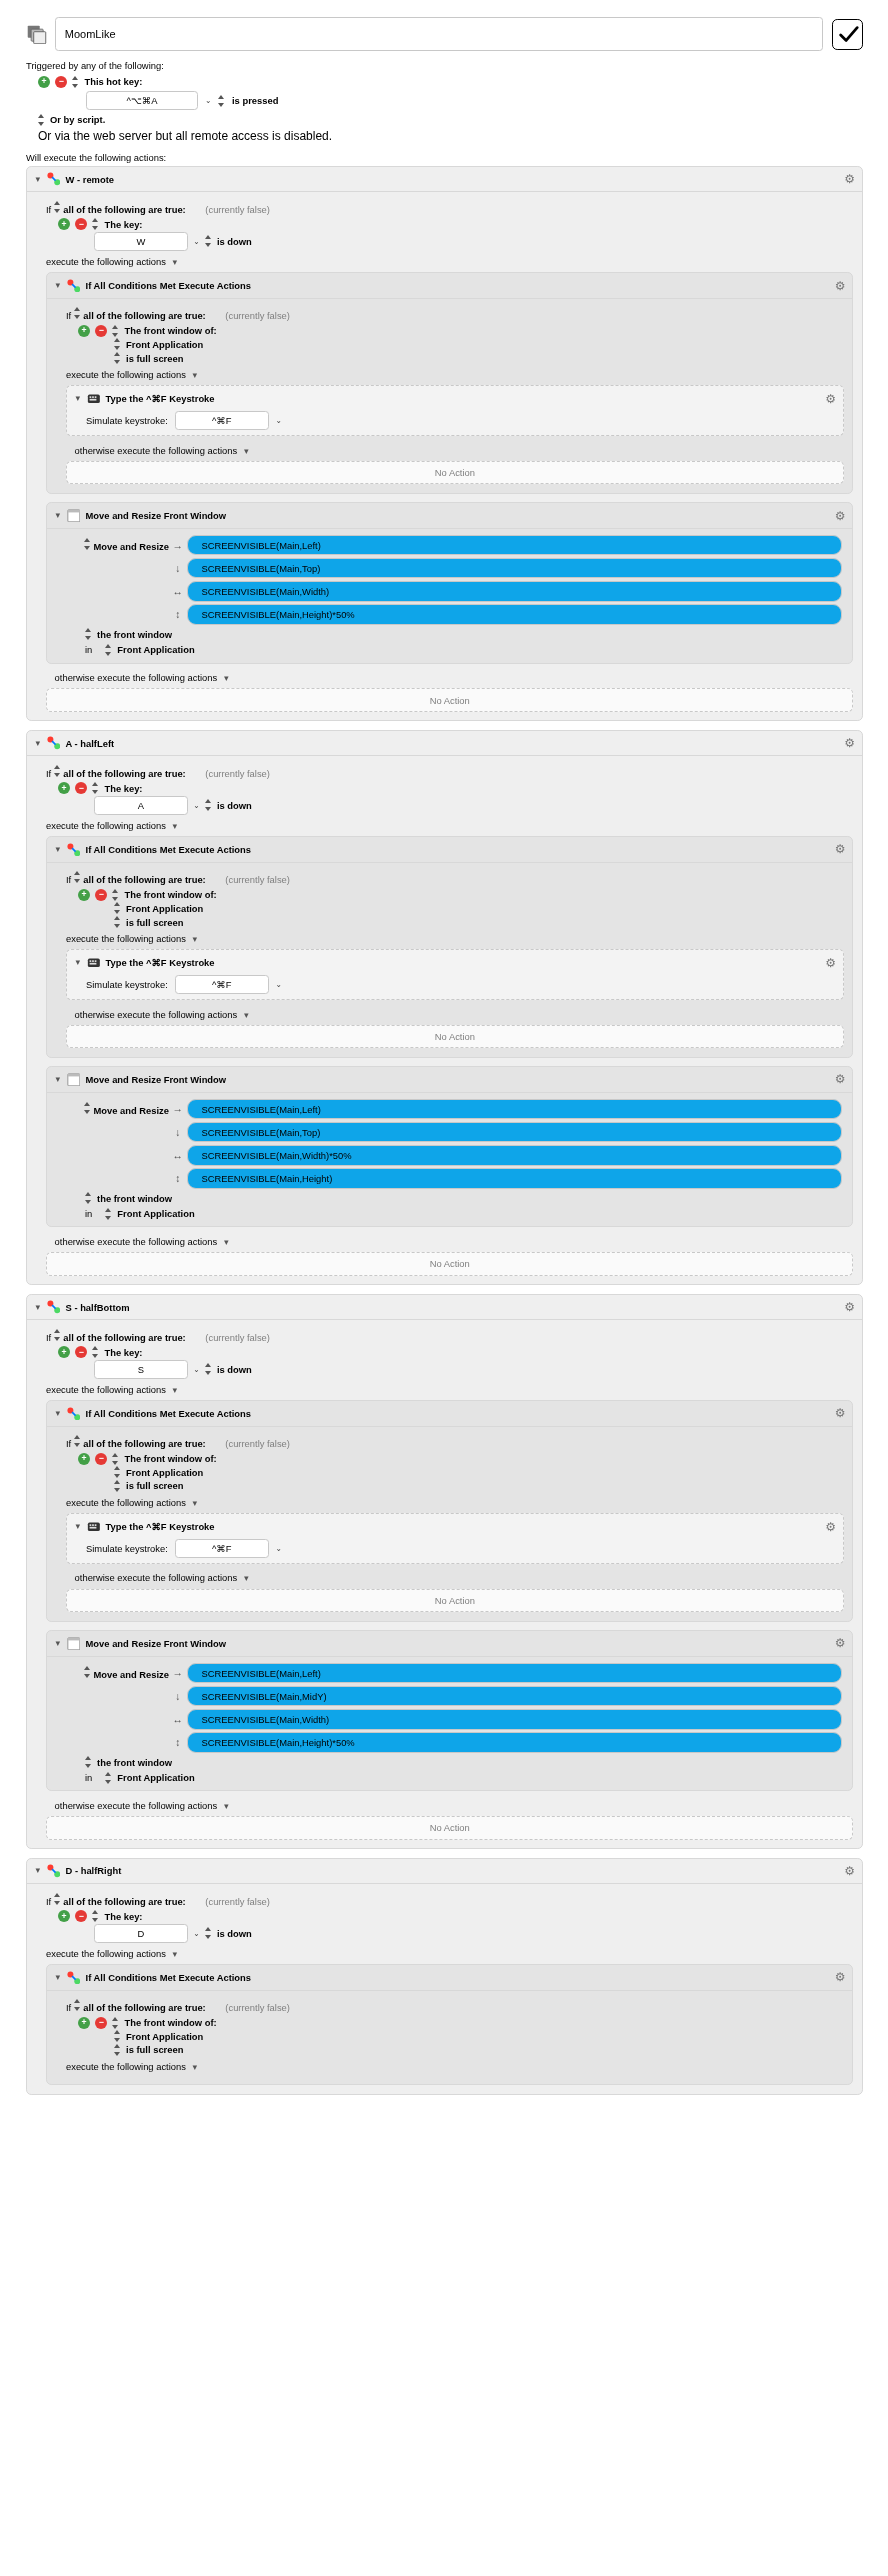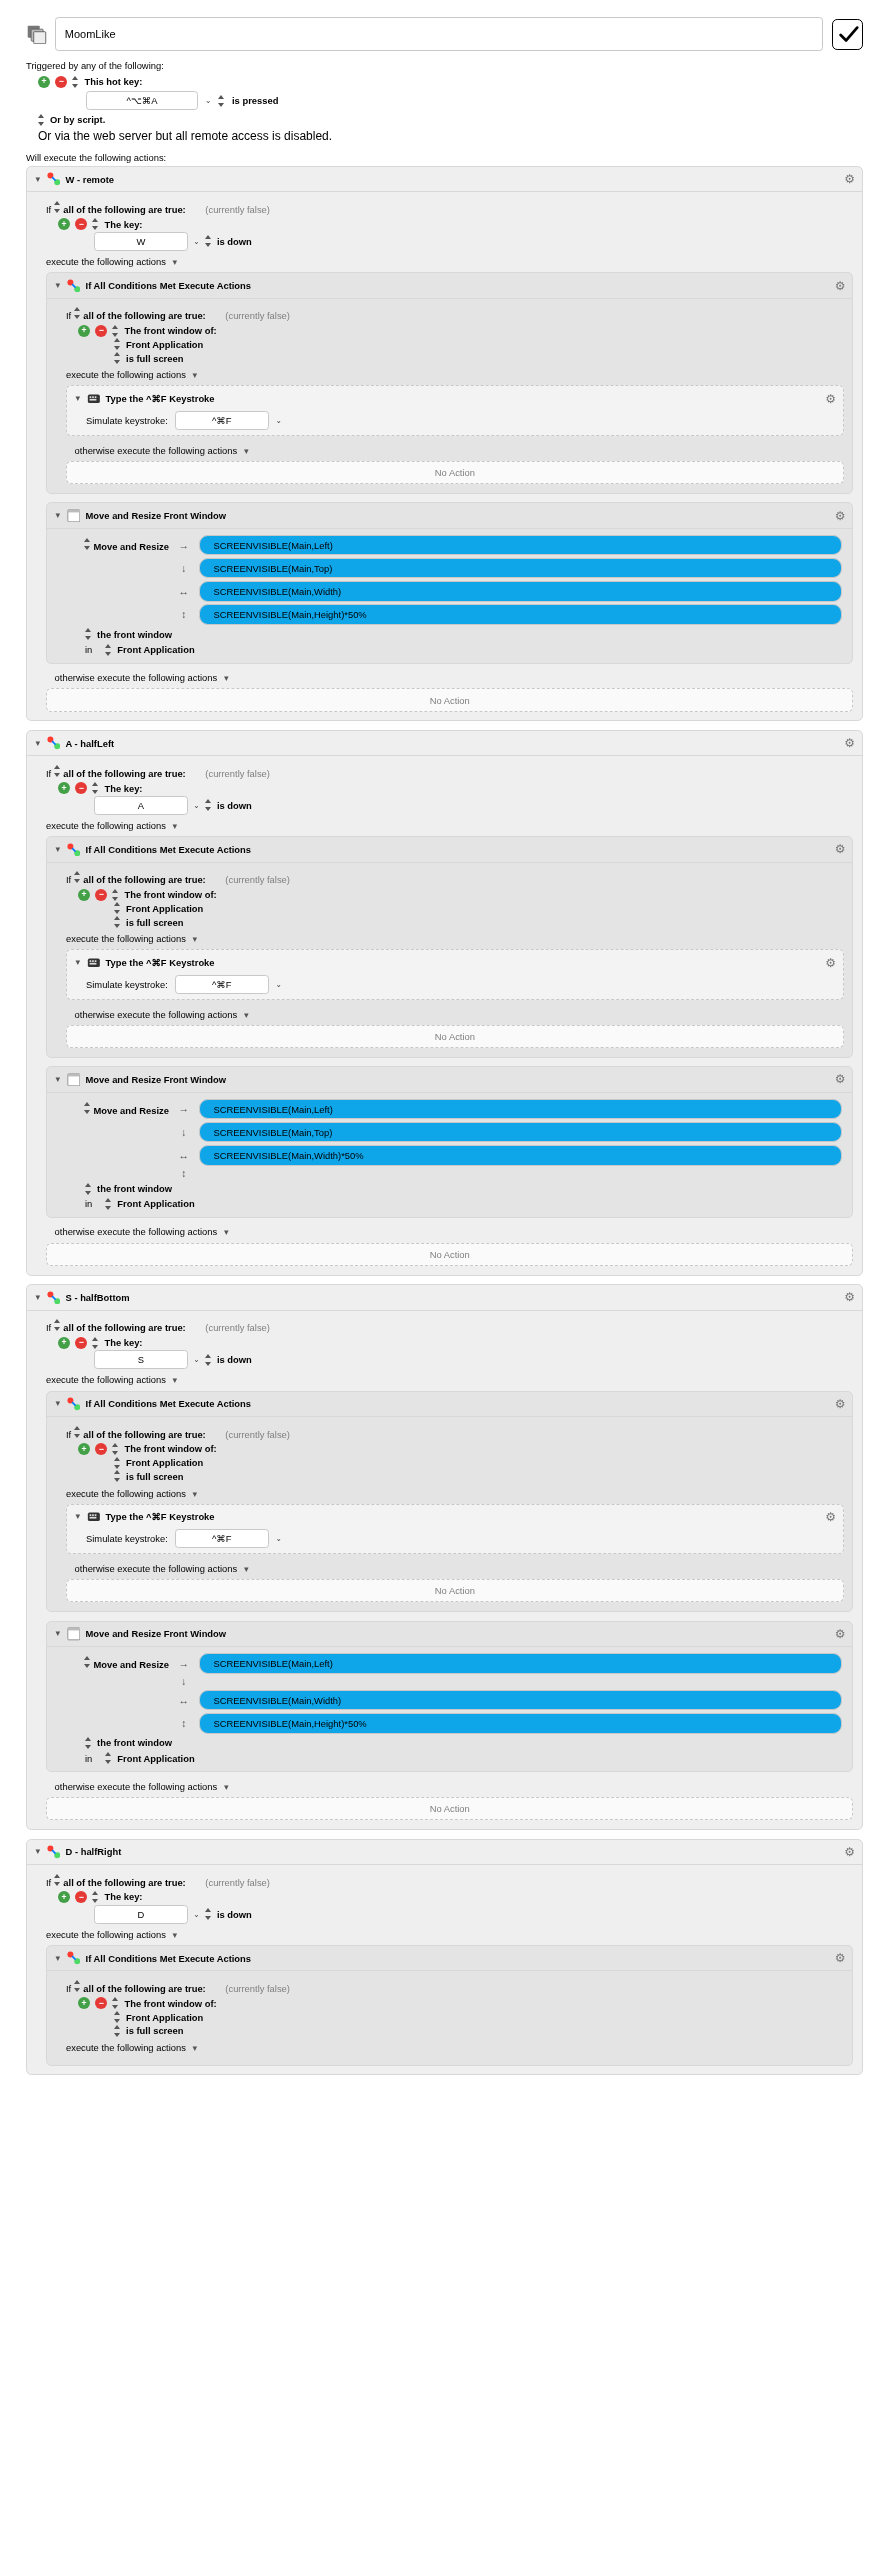--- a/index.html
+++ b/index.html
@@ -109,21 +109,21 @@
 
   .sim-row{display:flex;align-items:center;gap:6.9px;padding:0 0 5.2px 19px;}
 
   .noaction{
     border:0.9px dashed var(--border);border-radius:5.2px;text-align:center;
     color:var(--muted);padding:5.2px 0;margin-top:5.2px;font-size:9.4px;
     background:#fafafa;
   }
 
   .move-grid{padding:3.4px 10.3px 6.9px 19px;}
-  .mv-row{display:flex;align-items:center;gap:7px;margin:2.6px 0;}
+  .mv-row{display:flex;align-items:center;gap:1px;margin:2.6px 0;}
   .mv-label{flex:0 0 103px;text-align:right;font-size:9.4px;}
   .mv-sym{flex:0 0 15.5px;text-align:center;color:#555;font-size:10.3px;}
   .mv-input{
     flex:1;height:20.6px;border:0.9px solid var(--border);border-radius:9px;
     background:#0ea5e9;padding:0 14px;font-size:9.4px;line-height:19px;
   }
   .mv-plain{display:flex;align-items:center;gap:5.2px;margin:3.4px 0 0 19px;font-size:9.4px;}
 
   .otherwise{margin:8.6px 0 3.4px 8.6px;font-size:9.4px;color:#000;}
 
@@ -447,20 +447,21 @@
       <span class="mv-input">SCREENVISIBLE(Main,Top)</span>
     </div>
     <div class="mv-row">
       <span class="mv-label"></span>
       <span class="mv-sym">↔</span>
       <span class="mv-input">SCREENVISIBLE(Main,Width)*50%</span>
     </div>
     <div class="mv-row">
       <span class="mv-label"></span>
       <span class="mv-sym">↕</span>
+      <span class="mv-input">SCREENVISIBLE(Main,Height)</span>
     </div>
         <div class="mv-plain">
               <span class="stepper"></span>
               <span class="bold">the front window</span>
             </div>
         <div class="mv-plain"><span>in</span>&nbsp;<span class="stepper"></span><span class="bold">Front Application</span></div>
       </div>
     </div>
 
     <div class="otherwise"><span>otherwise execute the following actions</span>&nbsp;&nbsp;<span class="disclose">▼</span></div>
@@ -583,20 +584,21 @@
       <div class="move-grid">
 
     <div class="mv-row">
       <span class="mv-label"><span class="stepper"></span> <span class="bold">Move and Resize</span></span>
       <span class="mv-sym">→</span>
       <span class="mv-input">SCREENVISIBLE(Main,Left)</span>
     </div>
     <div class="mv-row">
       <span class="mv-label"></span>
       <span class="mv-sym">↓</span>
+      <span class="mv-input">SCREENVISIBLE(Main,MidY)</span>
     </div>
     <div class="mv-row">
       <span class="mv-label"></span>
       <span class="mv-sym">↔</span>
       <span class="mv-input">SCREENVISIBLE(Main,Width)</span>
     </div>
     <div class="mv-row">
       <span class="mv-label"></span>
       <span class="mv-sym">↕</span>
       <span class="mv-input">SCREENVISIBLE(Main,Height)*50%</span>

